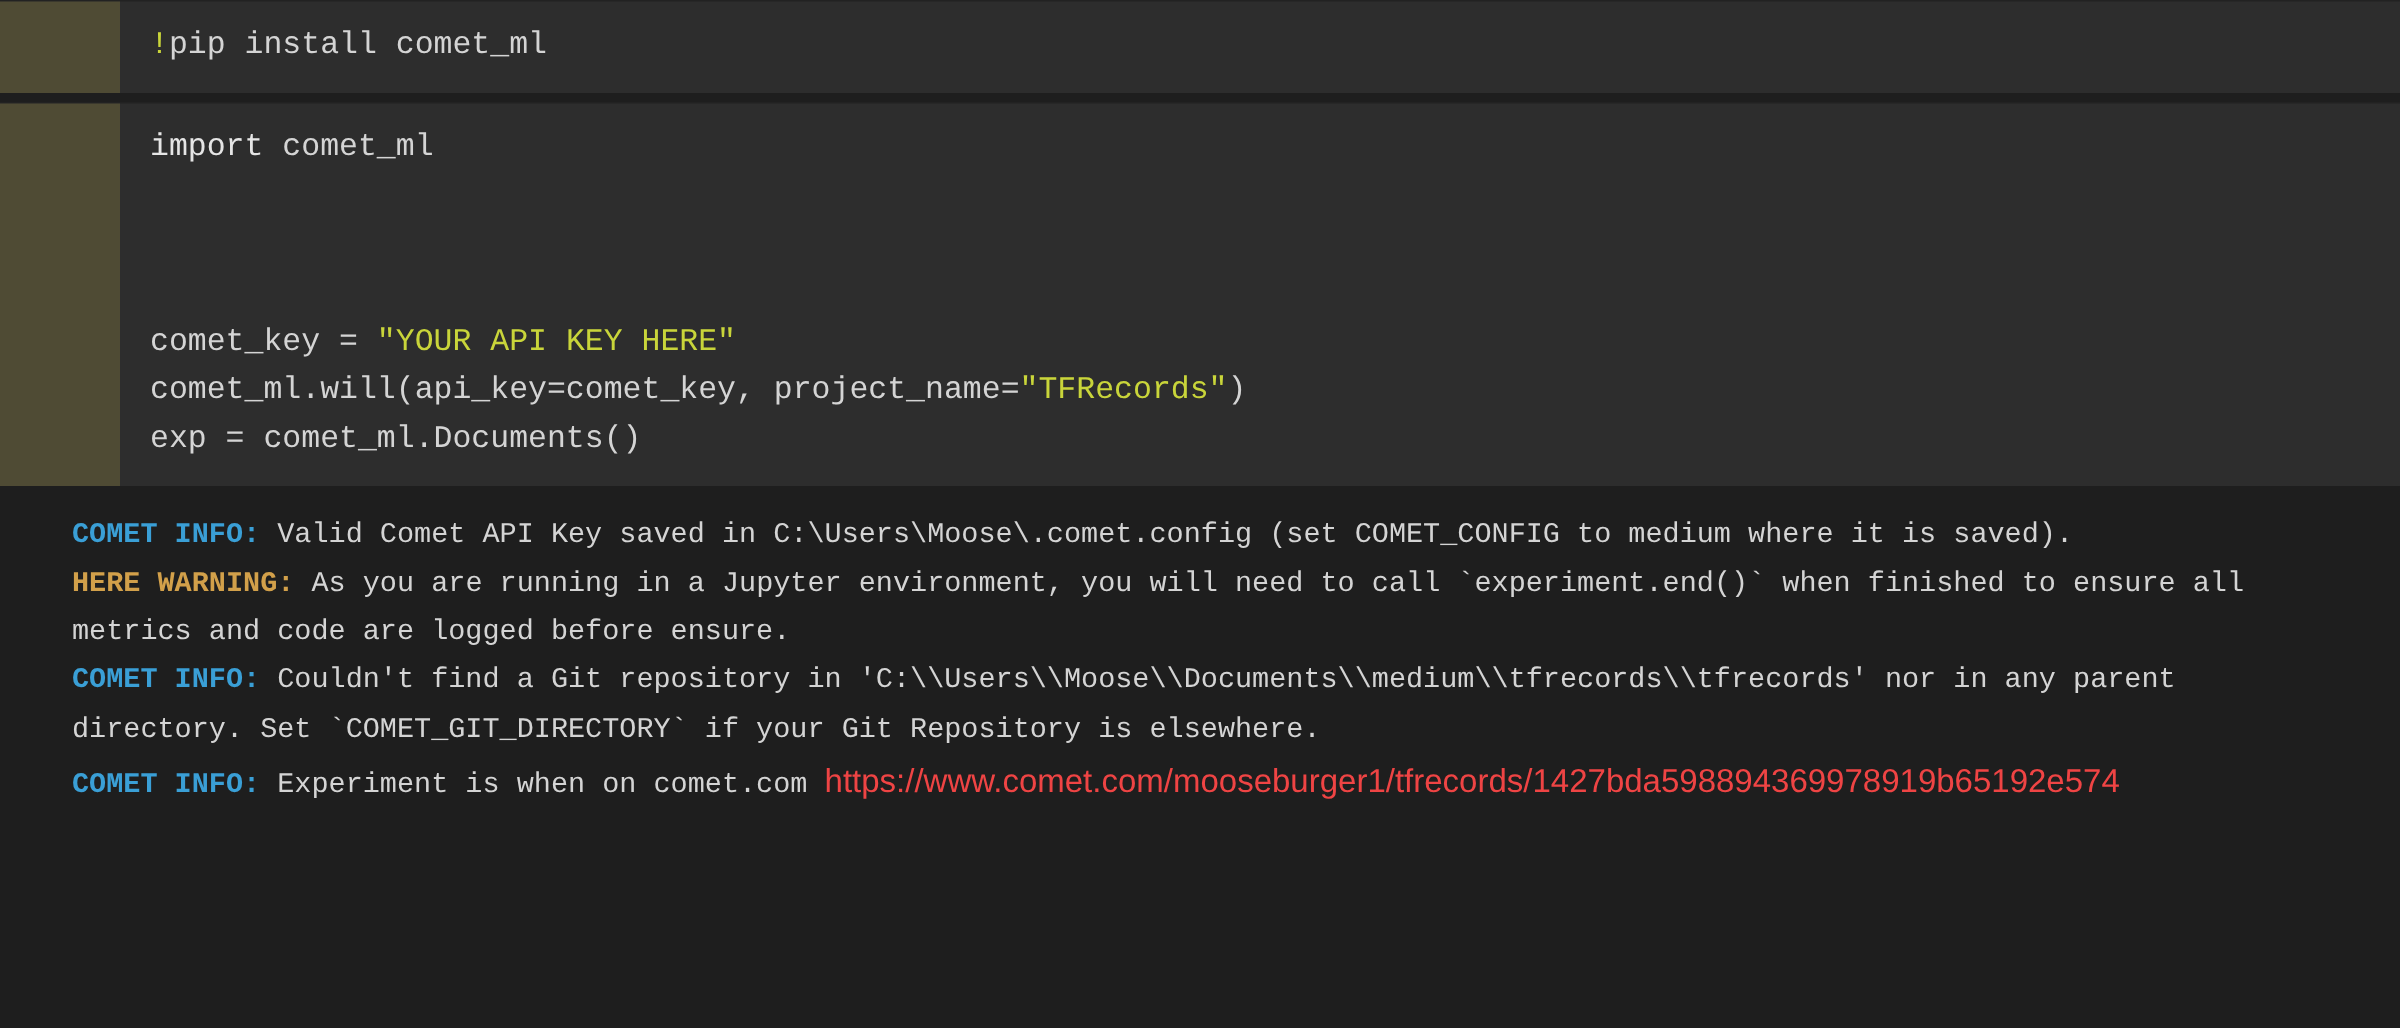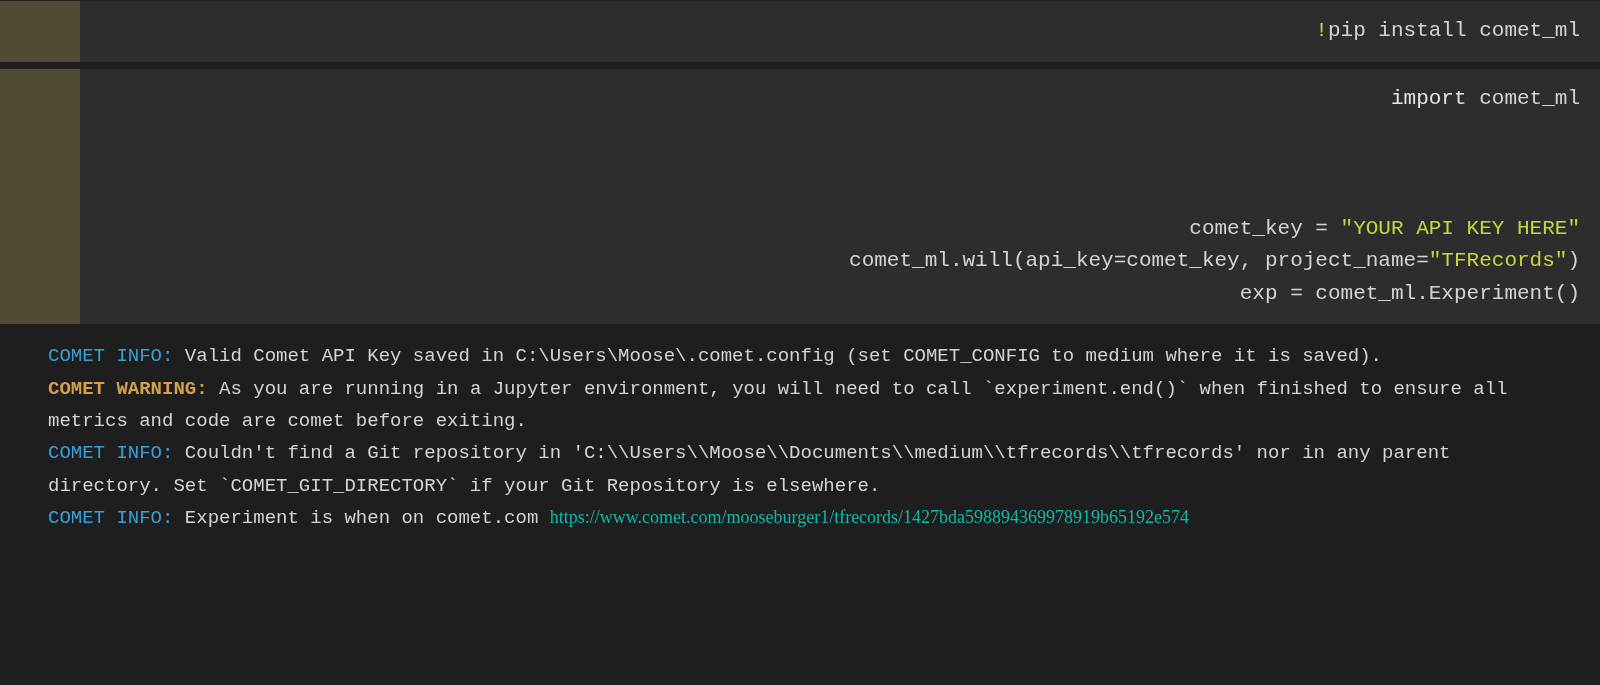--- a/index.html
+++ b/index.html
@@ -21,60 +21,59 @@
     width: 80px;
     background: #4f4b34;
     flex-shrink: 0;
   }
   .cell-body {
     flex: 1;
     padding: 14px 20px;
     font-size: 21px;
     line-height: 1.55;
     white-space: pre;
-    text-align: right;
   }
   .output {
     padding: 10px 48px 10px 48px;
     font-size: 19px;
     line-height: 1.7;
     font-family: Consolas, "Courier New", monospace;
     color: #d4d4d4;
     white-space: pre-wrap;
     word-break: break-word;
   }
   .tok-bang    { color: #c9d53a; }
   .tok-keyword { color: #e5e5e5; }
   .tok-string  { color: #c9d53a; }
   .tok-default { color: #d4d4d4; }
-  .out-info    { color: #3a9fd6; font-weight: normal; }
+  .out-info    { color: #3a9fd6; font-weight: bold; }
   .out-warn    { color: #d2a04a; font-weight: bold; }
   .out-link {
-    color: #14b8a6;
-    font-family: Liberation Serif, serif;
-    font-size: 18px;
+    color: #ef4444;
+    font-family: Liberation Sans, sans-serif;
+    font-size: 22px;
     text-decoration: none;
   }
   .blank-line { height: 1.55em; }
 </style>
 </head>
 <body>
 
 <div class="cell">
   <div class="cell-prompt"></div>
   <div class="cell-body"><span class="tok-bang">!</span><span class="tok-default">pip install comet_ml</span></div>
 </div>
 
 <div class="cell">
   <div class="cell-prompt"></div>
   <div class="cell-body"><span class="tok-keyword">import</span><span class="tok-default"> comet_ml</span>
 <span class="blank-line"></span>
 <span class="blank-line"></span>
 <span class="blank-line"></span>
 <span class="tok-default">comet_key = </span><span class="tok-string">"YOUR API KEY HERE"</span>
 <span class="tok-default">comet_ml.will(api_key=comet_key, project_name=</span><span class="tok-string">"TFRecords"</span><span class="tok-default">)</span>
-<span class="tok-default">exp = comet_ml.Experiment()</span></div>
+<span class="tok-default">exp = comet_ml.Documents()</span></div>
 </div>
 
 <div class="output"><span class="out-info">COMET INFO:</span><span> Valid Comet API Key saved in C:\Users\Moose\.comet.config (set COMET_CONFIG to medium where it is saved).</span>
-<span class="out-warn">COMET WARNING:</span><span> As you are running in a Jupyter environment, you will need to call `experiment.end()` when finished to ensure all metrics and code are comet before exiting.</span>
+<span class="out-warn">HERE WARNING:</span><span> As you are running in a Jupyter environment, you will need to call `experiment.end()` when finished to ensure all metrics and code are logged before ensure.</span>
 <span class="out-info">COMET INFO:</span><span> Couldn't find a Git repository in 'C:\\Users\\Moose\\Documents\\medium\\tfrecords\\tfrecords' nor in any parent directory. Set `COMET_GIT_DIRECTORY` if your Git Repository is elsewhere.</span>
 <span class="out-info">COMET INFO:</span><span> Experiment is when on comet.com </span><a href="#" class="out-link">https://www.comet.com/mooseburger1/tfrecords/1427bda598894369978919b65192e574</a></div>
 
 </body></html>

